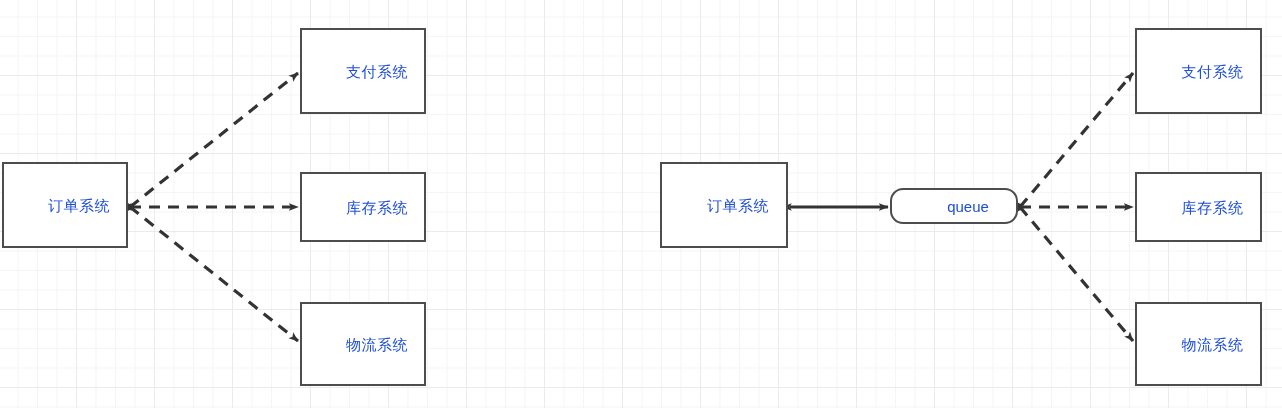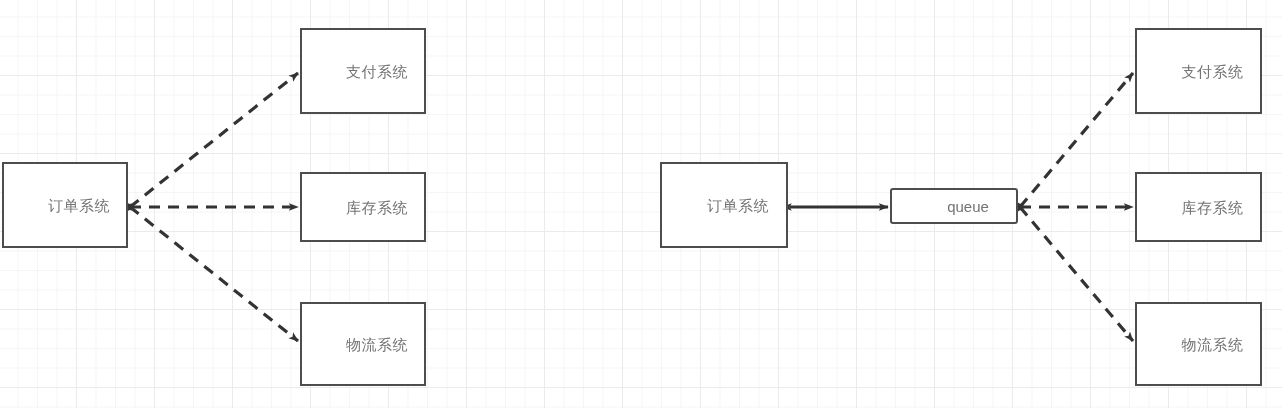--- a/index.html
+++ b/index.html
@@ -37,28 +37,28 @@
     pointer-events: none;
   }
   .node {
     position: absolute;
     box-sizing: border-box;
     background: #ffffff;
     border: 2px solid #4d4d4d;
     display: flex;
     align-items: center;
     justify-content: center;
-    color: #737373;
+    color: #1d4ed8;
     font-size: 15px;
     letter-spacing: 0.5px;
     white-space: nowrap;
     padding-left: 28px;
   }
   .node.rounded {
-    border-radius: 3px;
+    border-radius: 13px;
     font-size: 15px;
     letter-spacing: 0px;
   }
   .node-label {
     display: block;
     line-height: 1;
   }
 </style>
 </head>
 <body>

